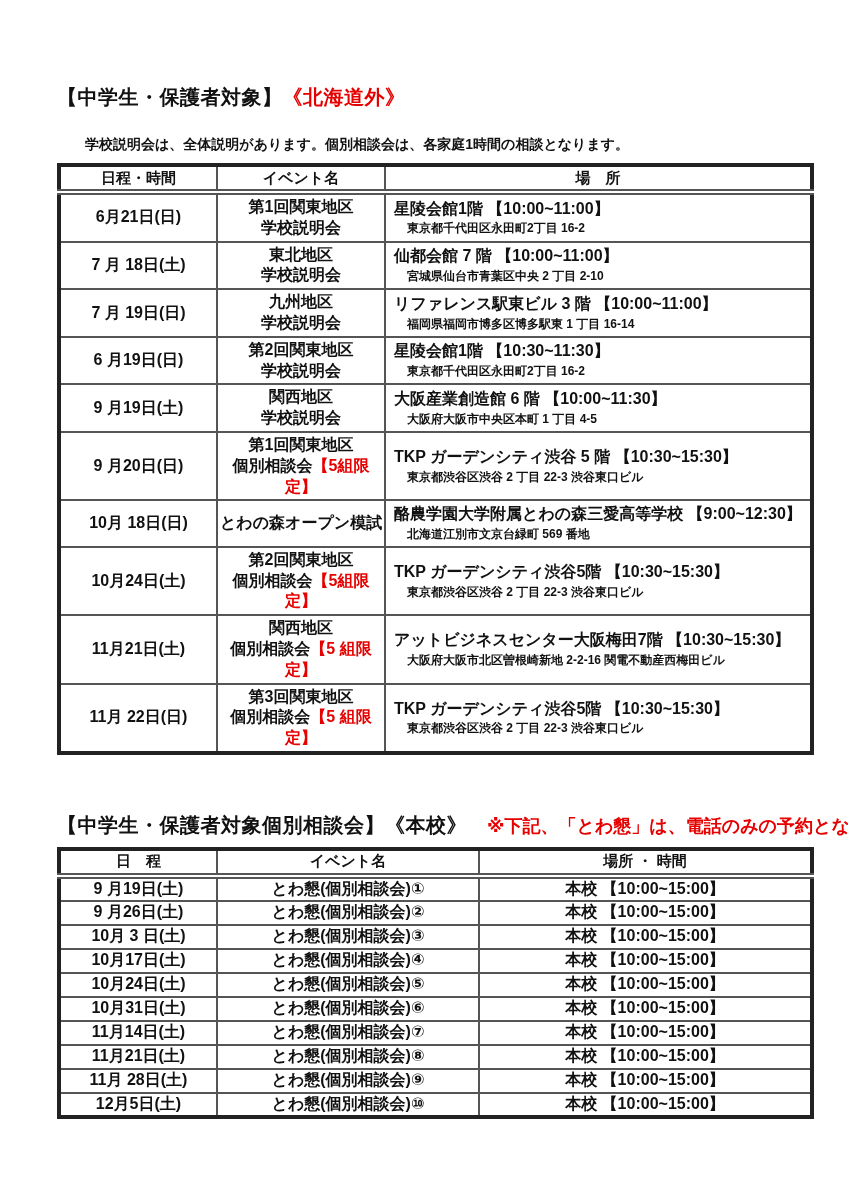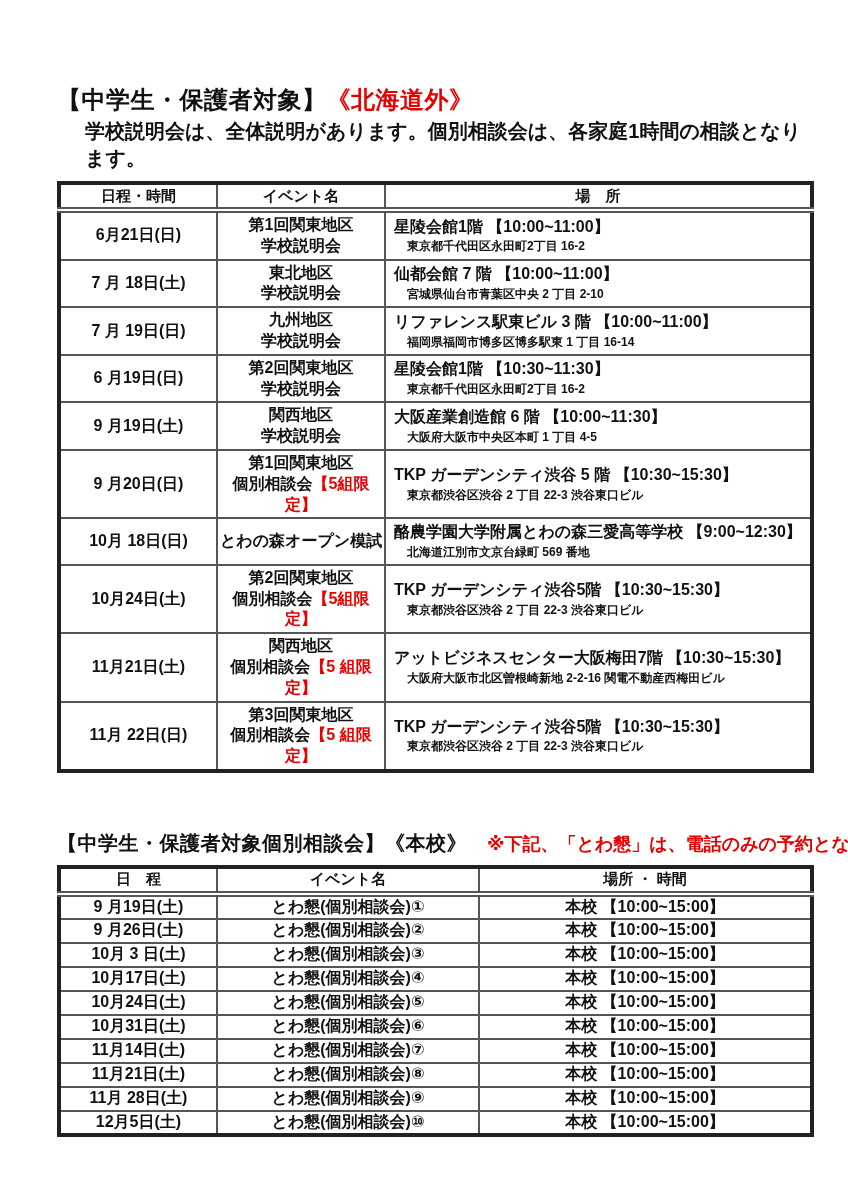--- a/index.html
+++ b/index.html
@@ -8,22 +8,22 @@
     width: 848px; height: 1200px;
     background: #ffffff;
     color: #111;
     font-family: "Liberation Sans", "DejaVu Sans", sans-serif;
     font-weight: bold;
     -webkit-font-smoothing: antialiased;
   }
   .page { padding: 84px 38px 0 57px; }
   .red { color: var(--red, #e60000); }
 
-  h1.sec-title { font-size: 24px; margin: 0; letter-spacing: .5px; white-space: nowrap; }
-  .subtitle { font-size: 20px; margin: 2px 0 9px 28px; }
+  h1.sec-title { font-size: 20px; margin: 0; letter-spacing: .5px; white-space: nowrap; }
+  .subtitle { font-size: 14px; margin: 25px 0 9px 28px; }
 
   table { border-collapse: collapse; width: 753px; table-layout: fixed; border-radius: 16px; }
   .sched { border: 4px solid #222; }
   .sched th {
     border: 2px solid #555;
     border-bottom: 6px double #555;
     font-size: 15px; height: 27px; padding: 0; text-align: center;
   }
   .sched td {
     border: 2px solid #555;

